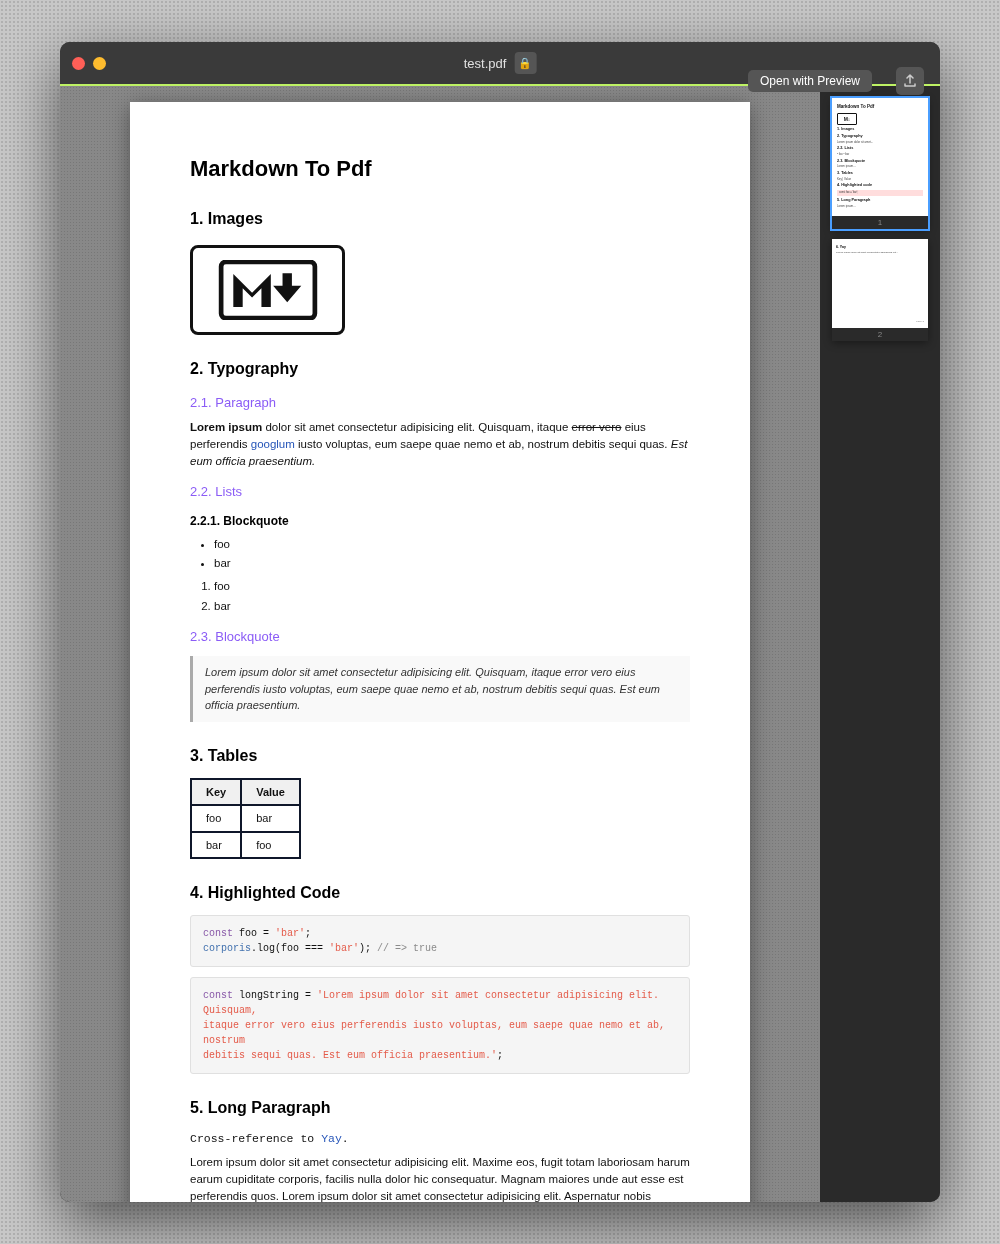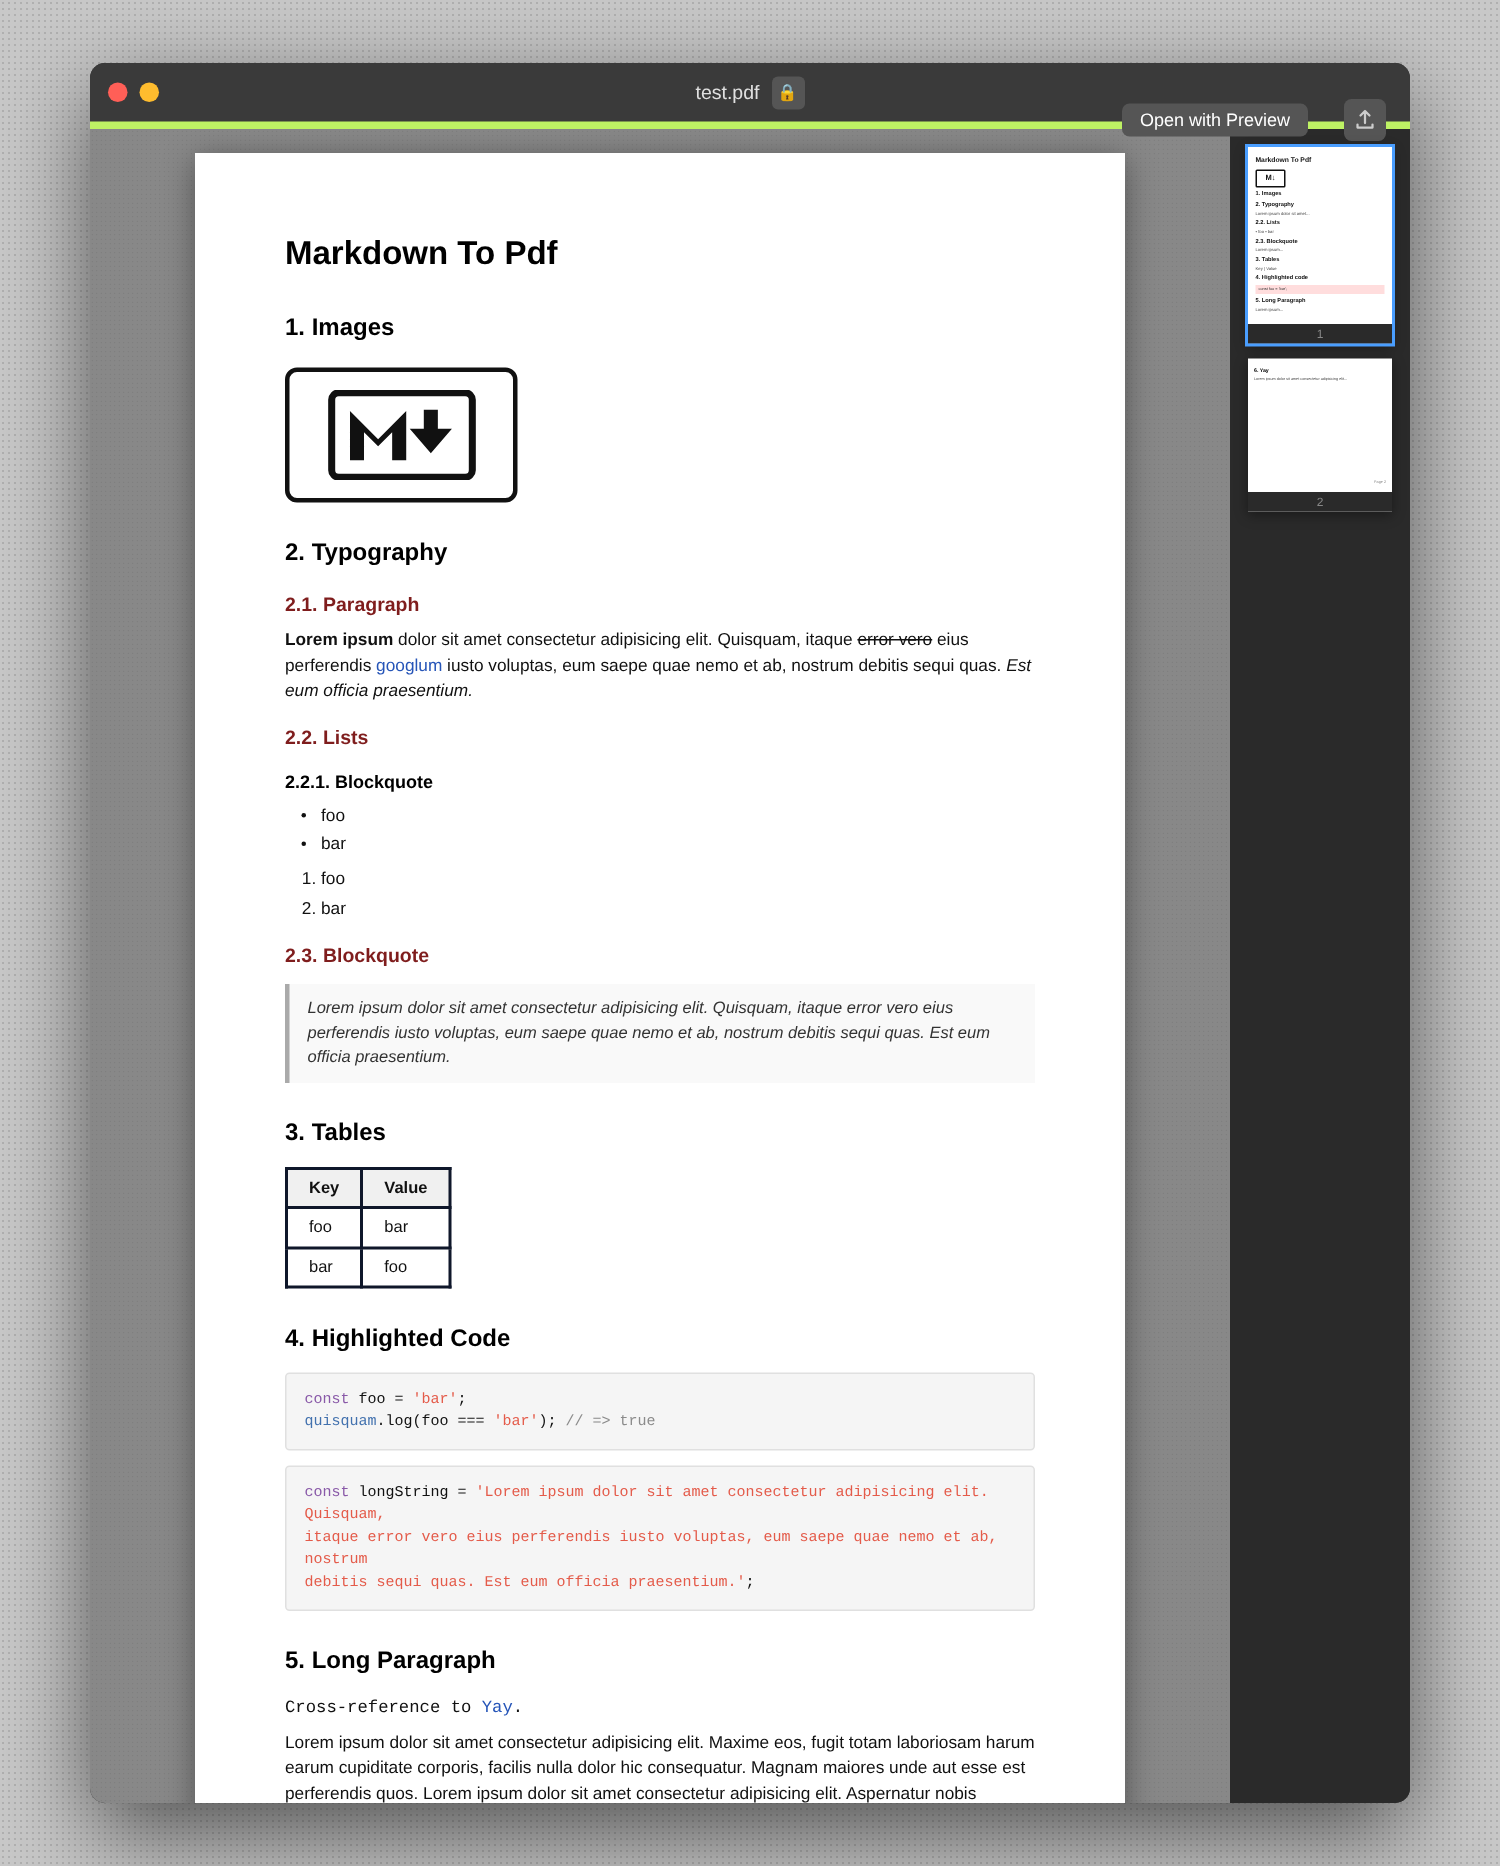--- a/index.html
+++ b/index.html
@@ -29,21 +29,21 @@
     }
 
     
     .titlebar {
       height: 44px;
       background: #3a3a3a;
       display: flex;
       align-items: center;
       padding: 0 12px;
       flex-shrink: 0;
-      border-bottom: 5px solid #bef264;
+      border-bottom: 2px solid #bef264;
       position: relative;
     }
     .traffic-lights {
       display: flex;
       gap: 8px;
       align-items: center;
     }
     .traffic-light {
       width: 13px;
       height: 13px;
@@ -149,24 +149,24 @@
     }
     .pdf-page h2 {
       font-size: 16px;
       font-weight: 700;
       margin-top: 22px;
       margin-bottom: 10px;
       color: #000;
     }
     .pdf-page h3 {
       font-size: 13px;
-      font-weight: 700;
+      font-weight: 400;
       margin-top: 12px;
       margin-bottom: 6px;
-      color: #7f1d1d;
+      color: #8b5cf6;
     }
     .pdf-page h4 {
       font-size: 12px;
       font-weight: 700;
       margin-top: 10px;
       margin-bottom: 4px;
       color: #000;
     }
 
     .markdown-logo {
@@ -401,21 +401,21 @@
             </tr>
             <tr>
               <td>bar</td>
               <td>foo</td>
             </tr>
           </tbody>
         </table>
 
         <h2>4. Highlighted Code</h2>
         <div class="code-block"><span class="code-keyword">const</span> foo = <span class="code-string">'bar'</span>;
-<span class="code-function">quisquam</span>.log(foo === <span class="code-string">'bar'</span>); <span class="code-comment">// =&gt; true</span></div>
+<span class="code-function">corporis</span>.log(foo === <span class="code-string">'bar'</span>); <span class="code-comment">// =&gt; true</span></div>
         <div class="code-block"><span class="code-keyword">const</span> longString = <span class="code-string">'Lorem ipsum dolor sit amet consectetur adipisicing elit. Quisquam,
 itaque error vero eius perferendis iusto voluptas, eum saepe quae nemo et ab, nostrum
 debitis sequi quas. Est eum officia praesentium.'</span>;</div>
 
         <h2>5. Long Paragraph</h2>
         <p class="cross-ref">Cross-reference to <a href="#" class="link-text">Yay</a>.</p>
         <p class="para-text">Lorem ipsum dolor sit amet consectetur adipisicing elit. Maxime eos, fugit totam laboriosam harum earum cupiditate corporis, facilis nulla dolor hic consequatur. Magnam maiores unde aut esse est perferendis quos. Lorem ipsum dolor sit amet consectetur adipisicing elit. Aspernatur nobis laudantium iste repudiandae! Iusto, voluptas. Suscipit, iure autem! Fugiat, enim? Placeat quisquam optio reiciendis similique et ex voluptatum labore sit?</p>
 
       </div>
     </div>

